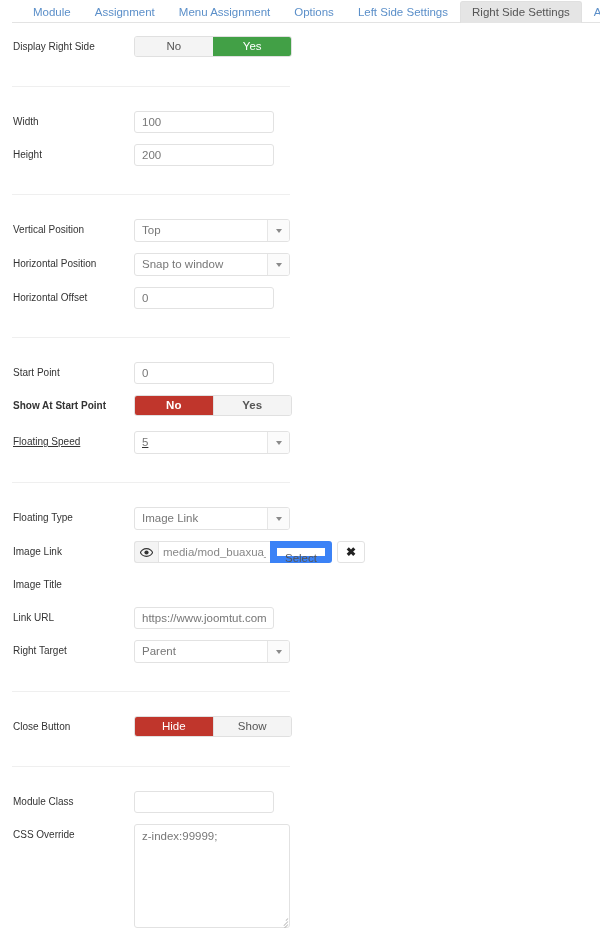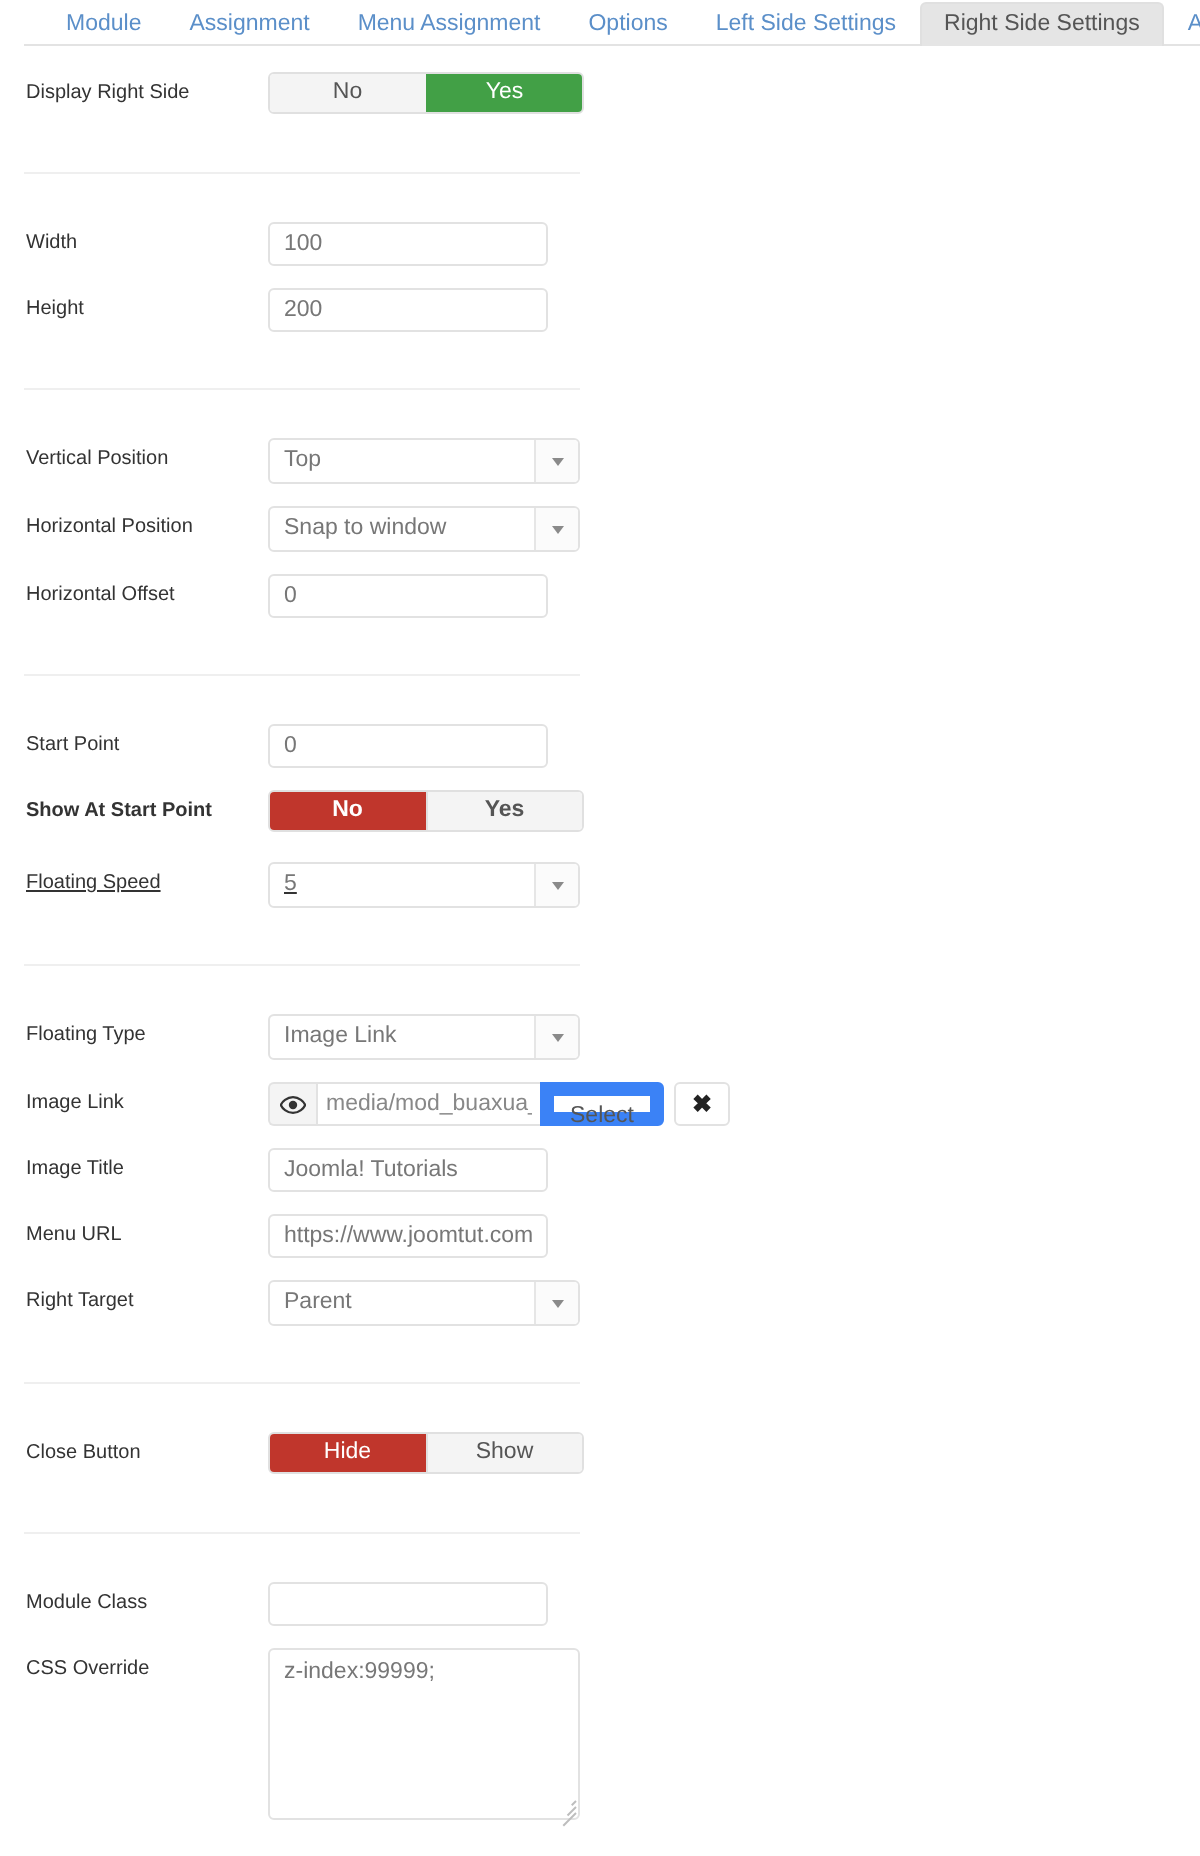--- a/index.html
+++ b/index.html
@@ -225,21 +225,21 @@
     box-sizing: border-box;
     font-size: 12px;
     font-weight: bold;
     color: #222222;
   }
 
   
   .ta-wrap { position: relative; width: 156px; }
   .textarea {
     width: 156px;
-    height: 86px;
+    height: 104px;
     box-sizing: border-box;
     border: 1px solid #e2e2e2;
     border-radius: 3px;
     background: #ffffff;
     font-family: "Liberation Sans", sans-serif;
     font-size: 11.5px;
     color: #777777;
     padding: 5px 7px;
     resize: none;
     outline: none;
@@ -399,27 +399,24 @@
         </div>
         <input class="media-path" type="text" value="media/mod_buaxua_floating" style="">
         <div class="media-btn-select">Select</div>
         <div class="media-btn-clear">✖</div>
       </div>
     </div>
   </div>
 
   <div class="row" style="margin-top:11px;">
     <div class="label">Image Title</div>
-    <div class="field">
-      <input class="text-input" type="text" value="Joomla! Tutorials" style="">
-    </div>
-  </div>
-
-  <div class="row" style="margin-top:11px;">
-    <div class="label">Menu URL</div>
+  </div>
+
+  <div class="row" style="margin-top:11px;">
+    <div class="label">Link URL</div>
     <div class="field">
       <input class="text-input" type="text" value="https://www.joomtut.com" style="">
     </div>
   </div>
 
   <div class="row" style="margin-top:11px;">
     <div class="label">Right Target</div>
     <div class="field">
       <div class="select">
         <div class="value">Parent</div>

